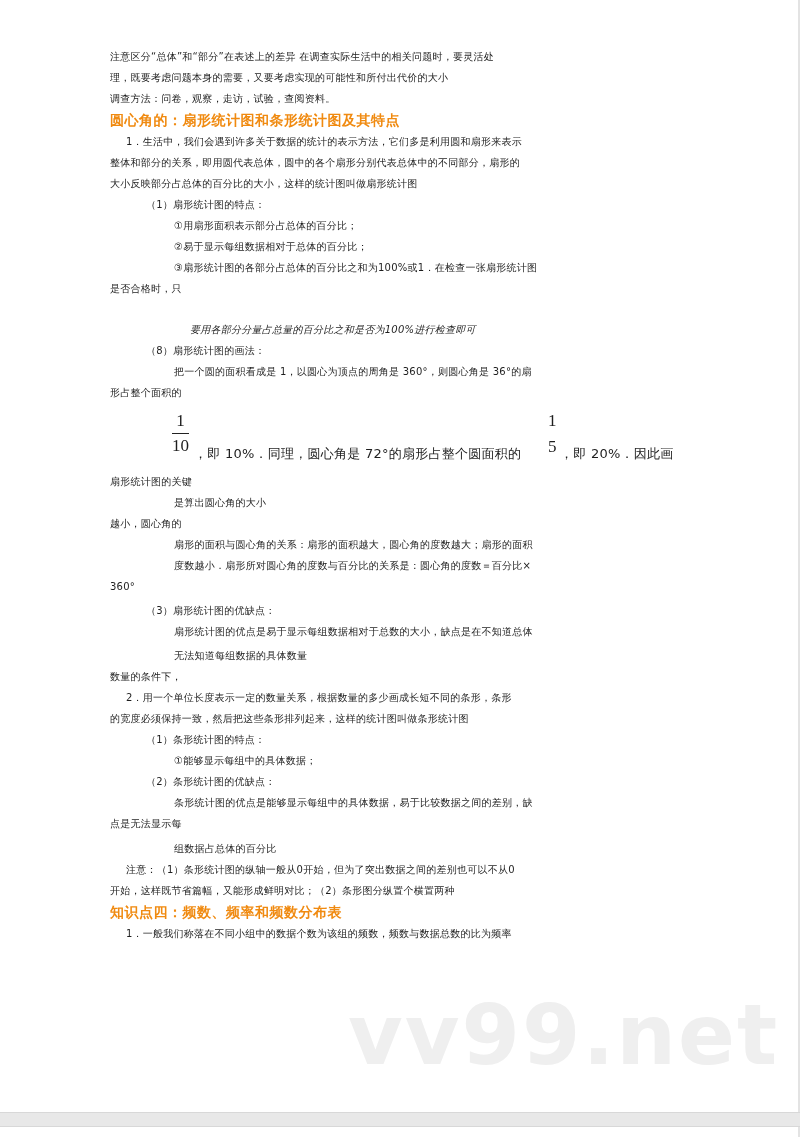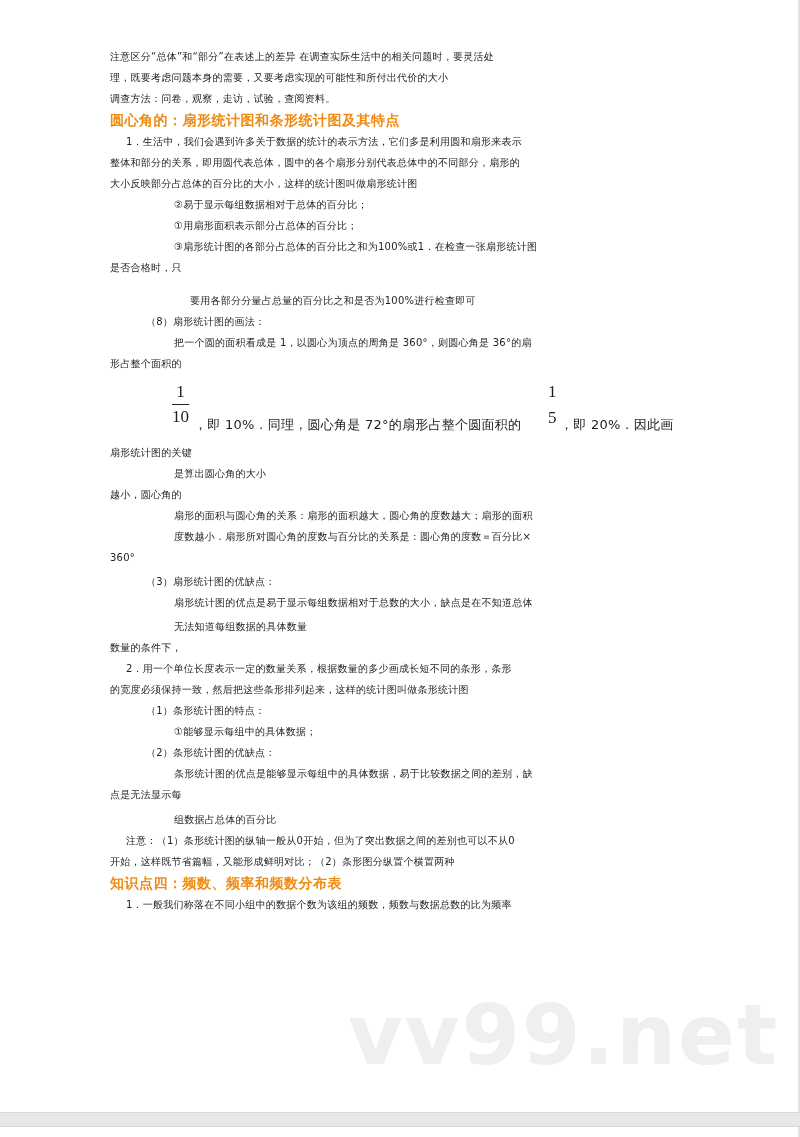--- a/index.html
+++ b/index.html
@@ -36,25 +36,26 @@
   <div class="line">注意区分“总体”和“部分”在表述上的差异 在调查实际生活中的相关问题时，要灵活处</div>
   <div class="line">理，既要考虑问题本身的需要，又要考虑实现的可能性和所付出代价的大小</div>
   <div class="line">调查方法：问卷，观察，走访，试验，查阅资料。</div>
 
   <div class="heading">圆心角的：扇形统计图和条形统计图及其特点</div>
 
   <div class="line ind1">1．生活中，我们会遇到许多关于数据的统计的表示方法，它们多是利用圆和扇形来表示</div>
   <div class="line">整体和部分的关系，即用圆代表总体，圆中的各个扇形分别代表总体中的不同部分，扇形的</div>
   <div class="line">大小反映部分占总体的百分比的大小，这样的统计图叫做扇形统计图</div>
 
+  <div class="line ind2">（1）扇形统计图的特点：</div>
+  <div class="line ind3">①用扇形面积表示部分占总体的百分比；</div>
   <div class="line ind3">②易于显示每组数据相对于总体的百分比；</div>
-  <div class="line ind3">①用扇形面积表示部分占总体的百分比；</div>
   <div class="line ind3">③扇形统计图的各部分占总体的百分比之和为100%或1．在检查一张扇形统计图</div>
   <div class="line">是否合格时，只</div>
-  <div class="line ind4" style="margin-top:12px;">要用各部分分量占总量的百分比之和是否为100%进行检查即可</div>
+  <div class="line ind4" style="margin-top:20px;font-style:italic;">要用各部分分量占总量的百分比之和是否为100%进行检查即可</div>
 
   <div class="line ind2">（8）扇形统计图的画法：</div>
   <div class="line ind3">把一个圆的面积看成是 1，以圆心为顶点的周角是 360°，则圆心角是 36°的扇</div>
   <div class="line">形占整个面积的</div>
 
   <div class="frac-row">
     <span class="frac" style="left:62px; top:0;">
       <span class="num">1</span>
       <span class="bar"></span>
       <span class="den">10</span>

